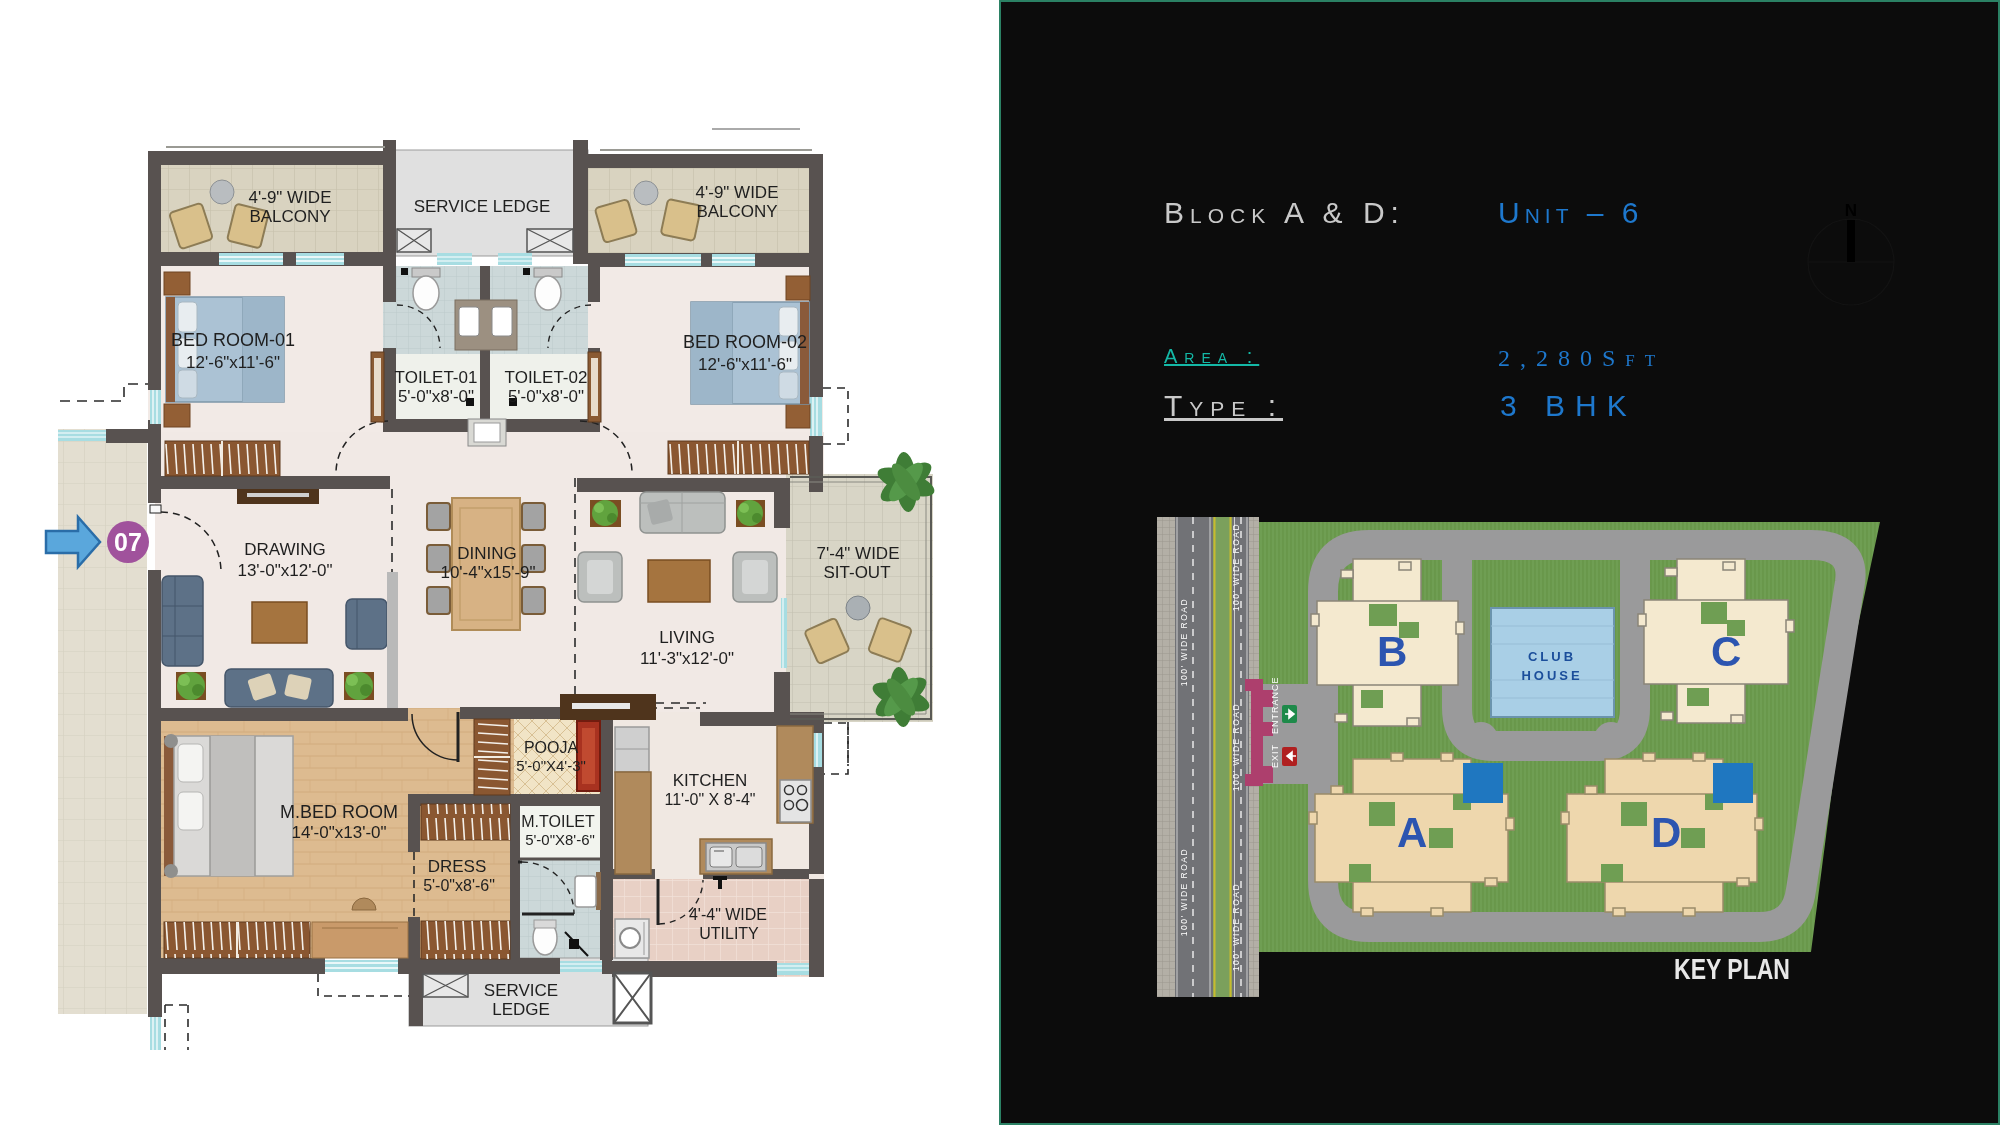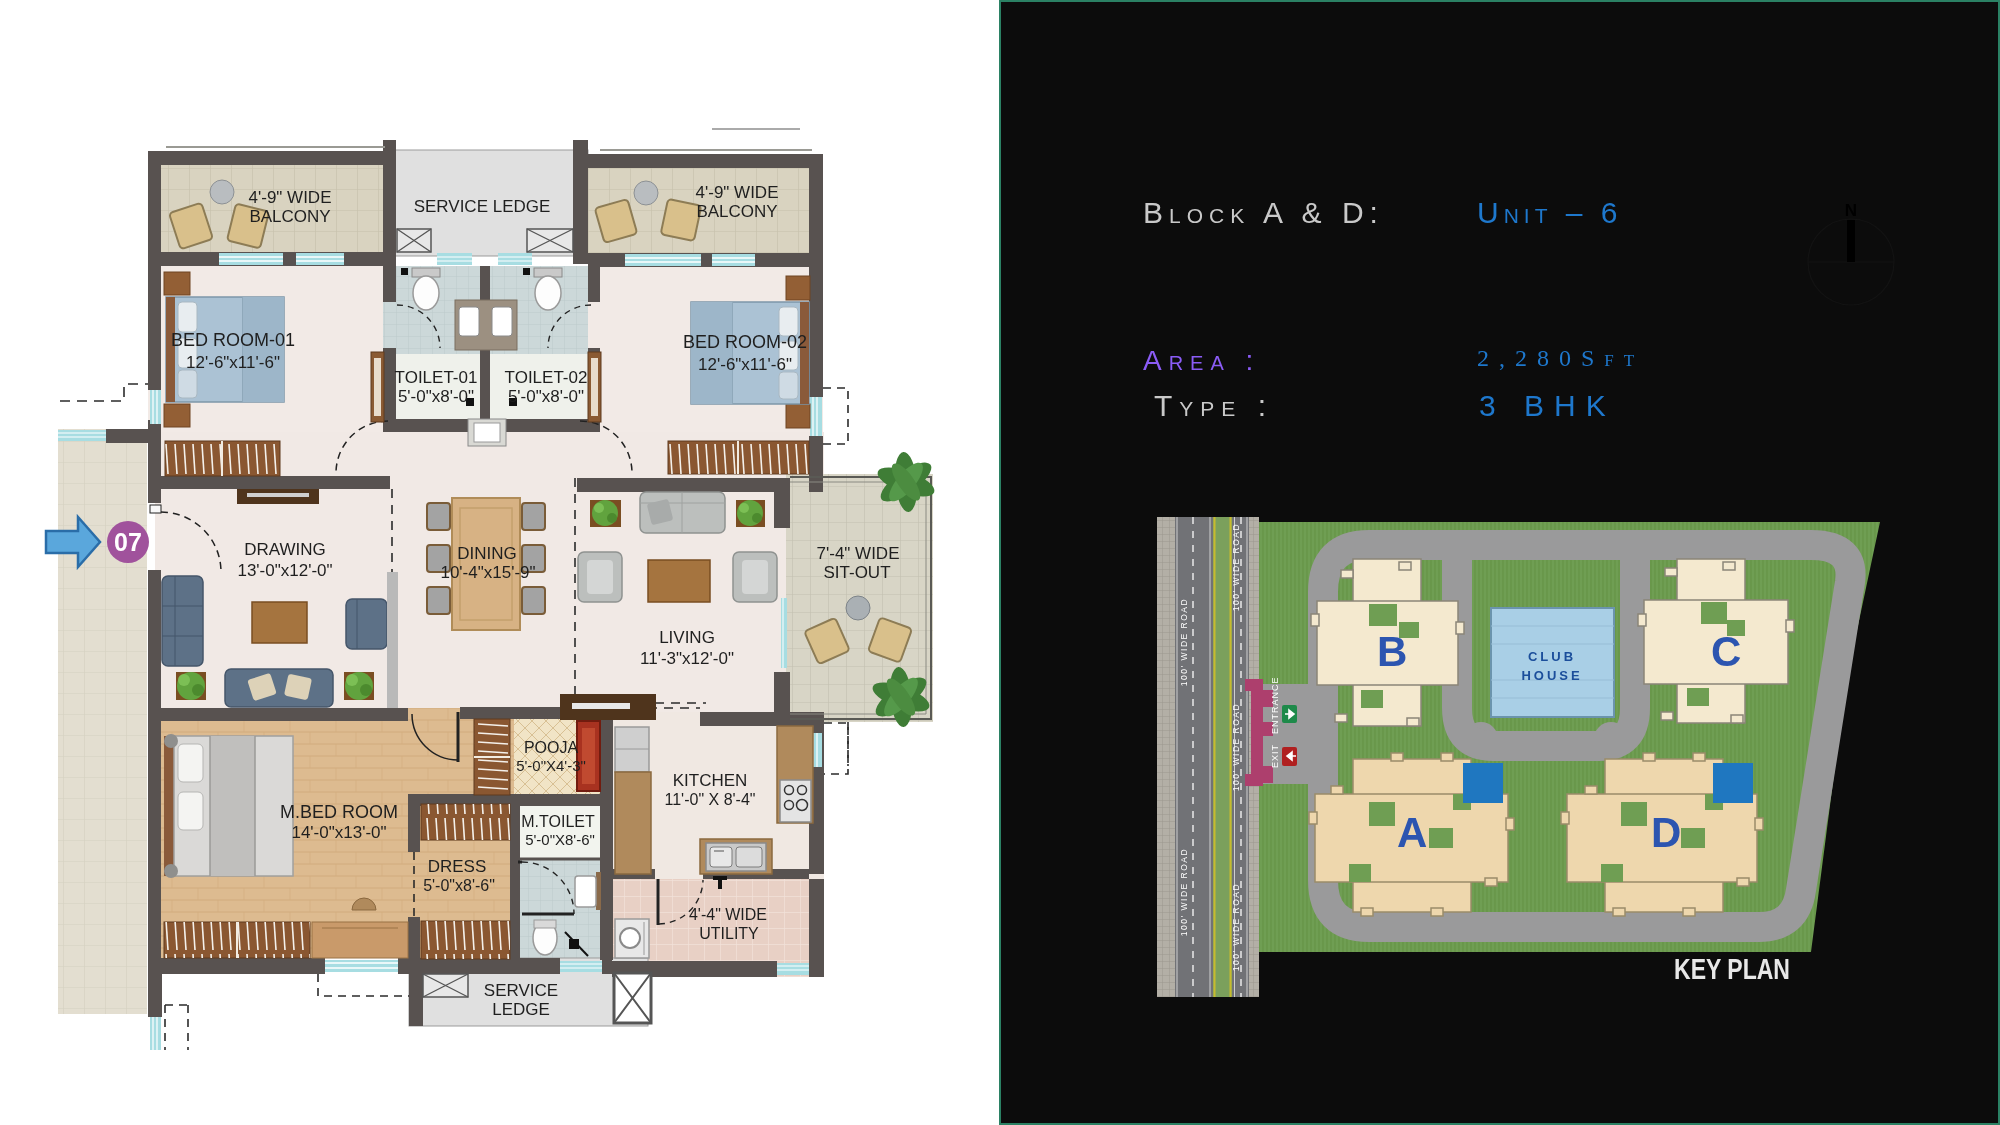--- a/index.html
+++ b/index.html
@@ -1,19 +1,19 @@
 <!DOCTYPE html>
 <html><head>
 <meta charset="utf-8">
 <style>
   html,body{margin:0;padding:0;background:#fff;}
   #page{position:relative;width:2000px;height:1125px;overflow:hidden;background:#ffffff;font-family:"Liberation Sans",sans-serif;}
   #plan{position:absolute;left:0;top:0;}
   #right{position:absolute;left:999px;top:0;width:1001px;height:1125px;background:#0c0c0c;border:2px solid #2b8164;box-sizing:border-box;}
-  .ln{position:absolute;white-space:nowrap;font-variant:small-caps;}
+  .ln{position:absolute;white-space:nowrap;font-variant:small-caps;margin-left:21px;}
 </style>
 </head>
 <body>
 <div id="page">
 <svg id="plan" width="1000" height="1125" viewBox="0 0 1000 1125">
 <defs>
 <pattern id="tile" width="21" height="21" patternUnits="userSpaceOnUse">
   <rect width="21" height="21" fill="#d9d3c0"></rect>
   <path d="M0 0H21M0 0V21" stroke="#c6c0ab" stroke-width="1.2" fill="none"></path>
 </pattern>
@@ -682,25 +682,25 @@
 <text x="521" y="996" font-size="17">SERVICE</text>
 <text x="521" y="1015" font-size="17">LEDGE</text>
 </g>
 </svg>
 <div id="right">
 
 <div class="ln" style="left:142px;top:194px;font-size:30px;letter-spacing:6px;color:#c9c9c9;">Block A &amp; D:</div>
 
 <div class="ln" style="left:476px;top:194px;font-size:30px;letter-spacing:5px;color:#1e78cd;">Unit – 6</div>
 
-<div class="ln" style="left:142px;top:343px;font-size:28px;letter-spacing:7px;color:#8b5cf6;">Area :</div>
+<div class="ln" style="left:142px;top:343px;font-size:20px;letter-spacing:7px;color:#14b8a6;text-decoration:underline;">Area :</div>
 
 <div class="ln" style="left:476px;top:343px;font-size:24px;letter-spacing:10px;color:#1e78cd;font-family:Liberation Serif, serif;">2,280Sft</div>
 
-<div class="ln" style="left:153px;top:387px;font-size:30px;letter-spacing:7px;color:#c9c9c9;">Type :</div>
+<div class="ln" style="left:142px;top:387px;font-size:30px;letter-spacing:7px;color:#c9c9c9;text-decoration:underline;">Type :</div>
 
 <div class="ln" style="left:478px;top:387px;font-size:30px;letter-spacing:10px;color:#1e78cd;">3 BHK</div>
 <svg style="position:absolute;left:780px;top:180px;" width="160" height="140" viewBox="780 180 160 140">
 
 <circle cx="850" cy="260" r="43" fill="none" stroke="#131313" stroke-width="1.2"></circle>
 <path d="M807 260H893" stroke="#131313" stroke-width="1"></path>
 
 <rect x="846" y="218" width="8" height="42" fill="#000"></rect>
 
 <text x="850" y="214" font-size="17" font-weight="bold" fill="#000" text-anchor="middle" font-family="Liberation Sans, sans-serif">N</text>

